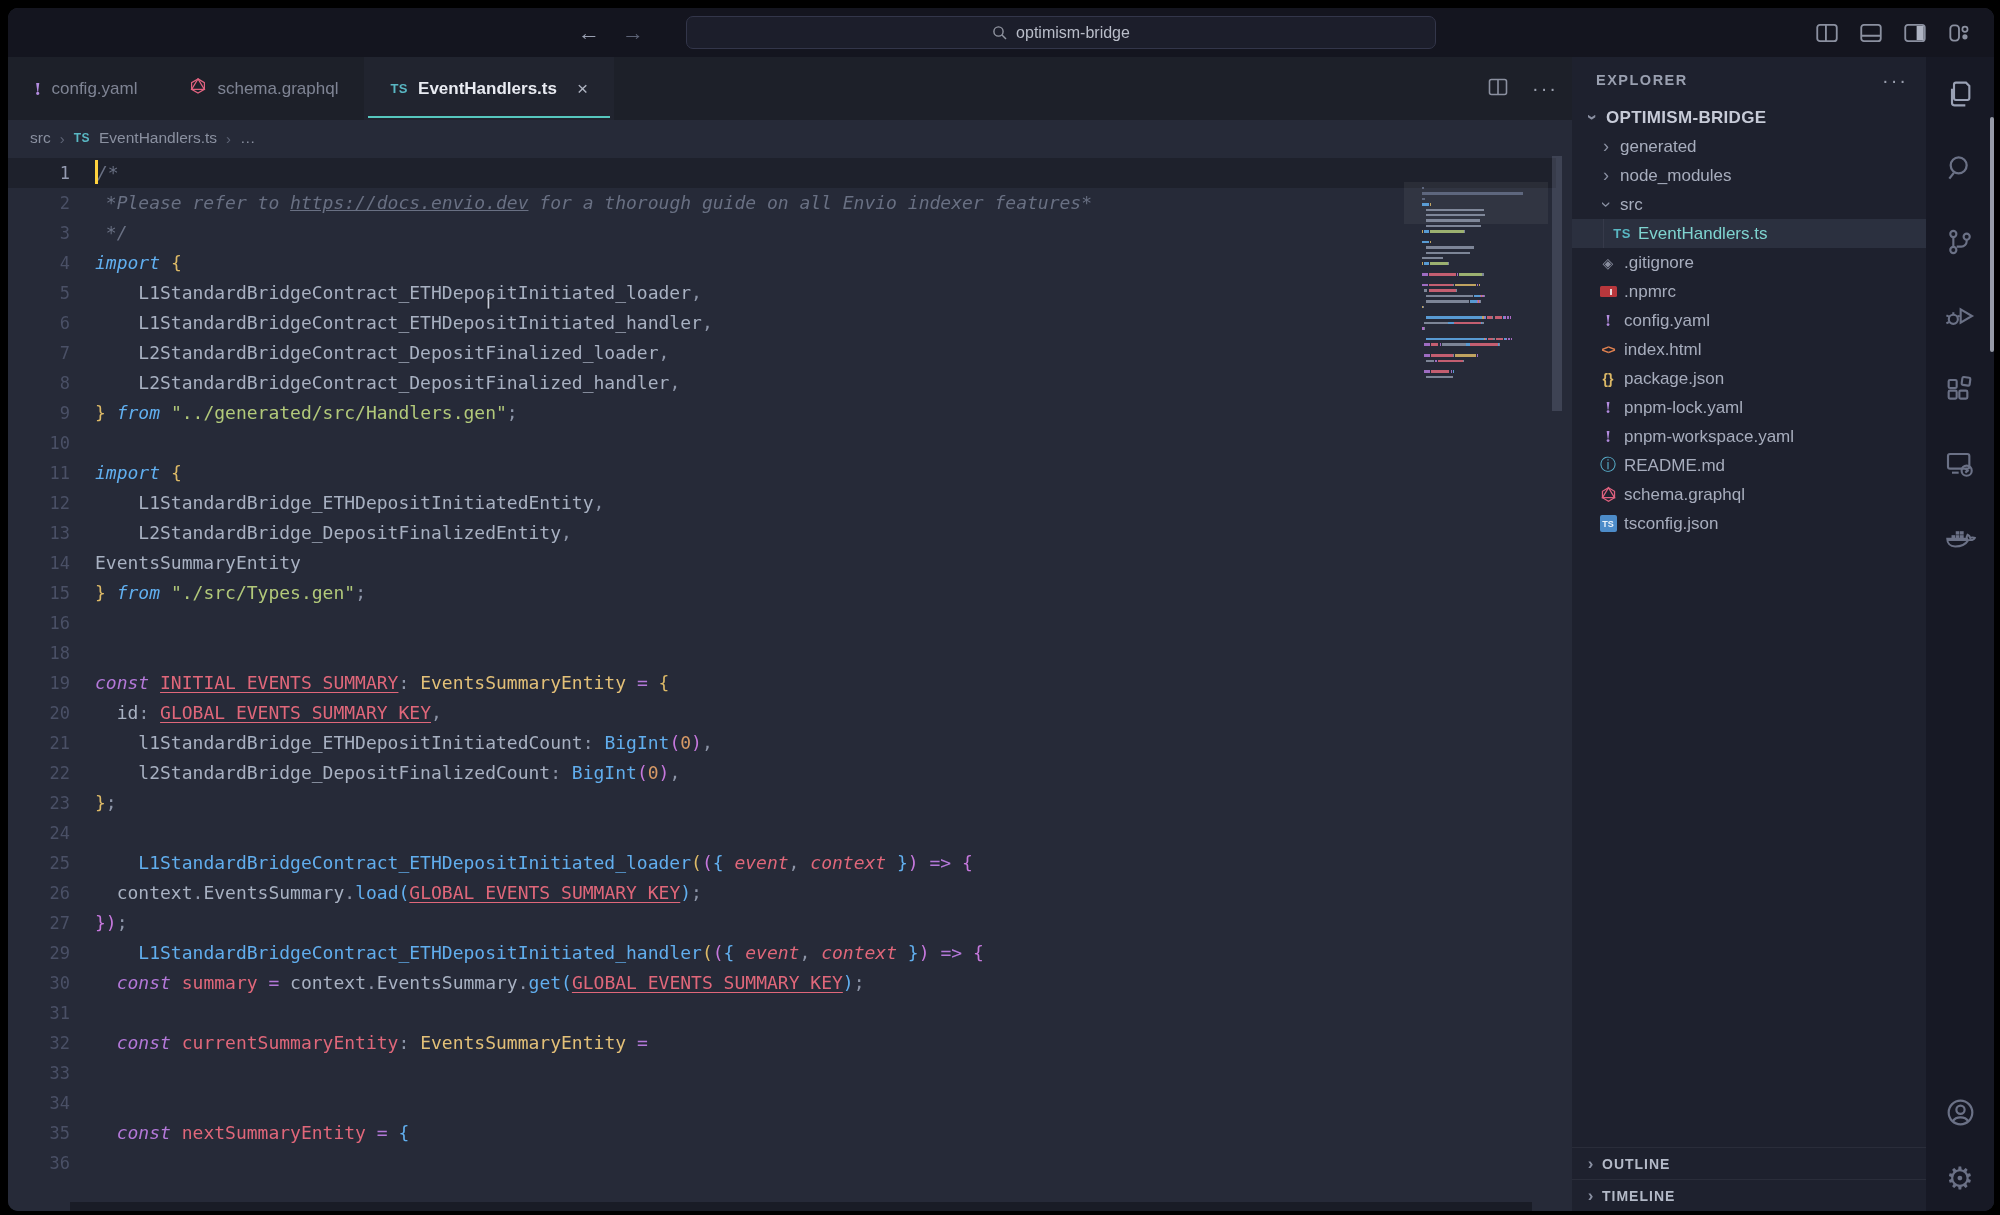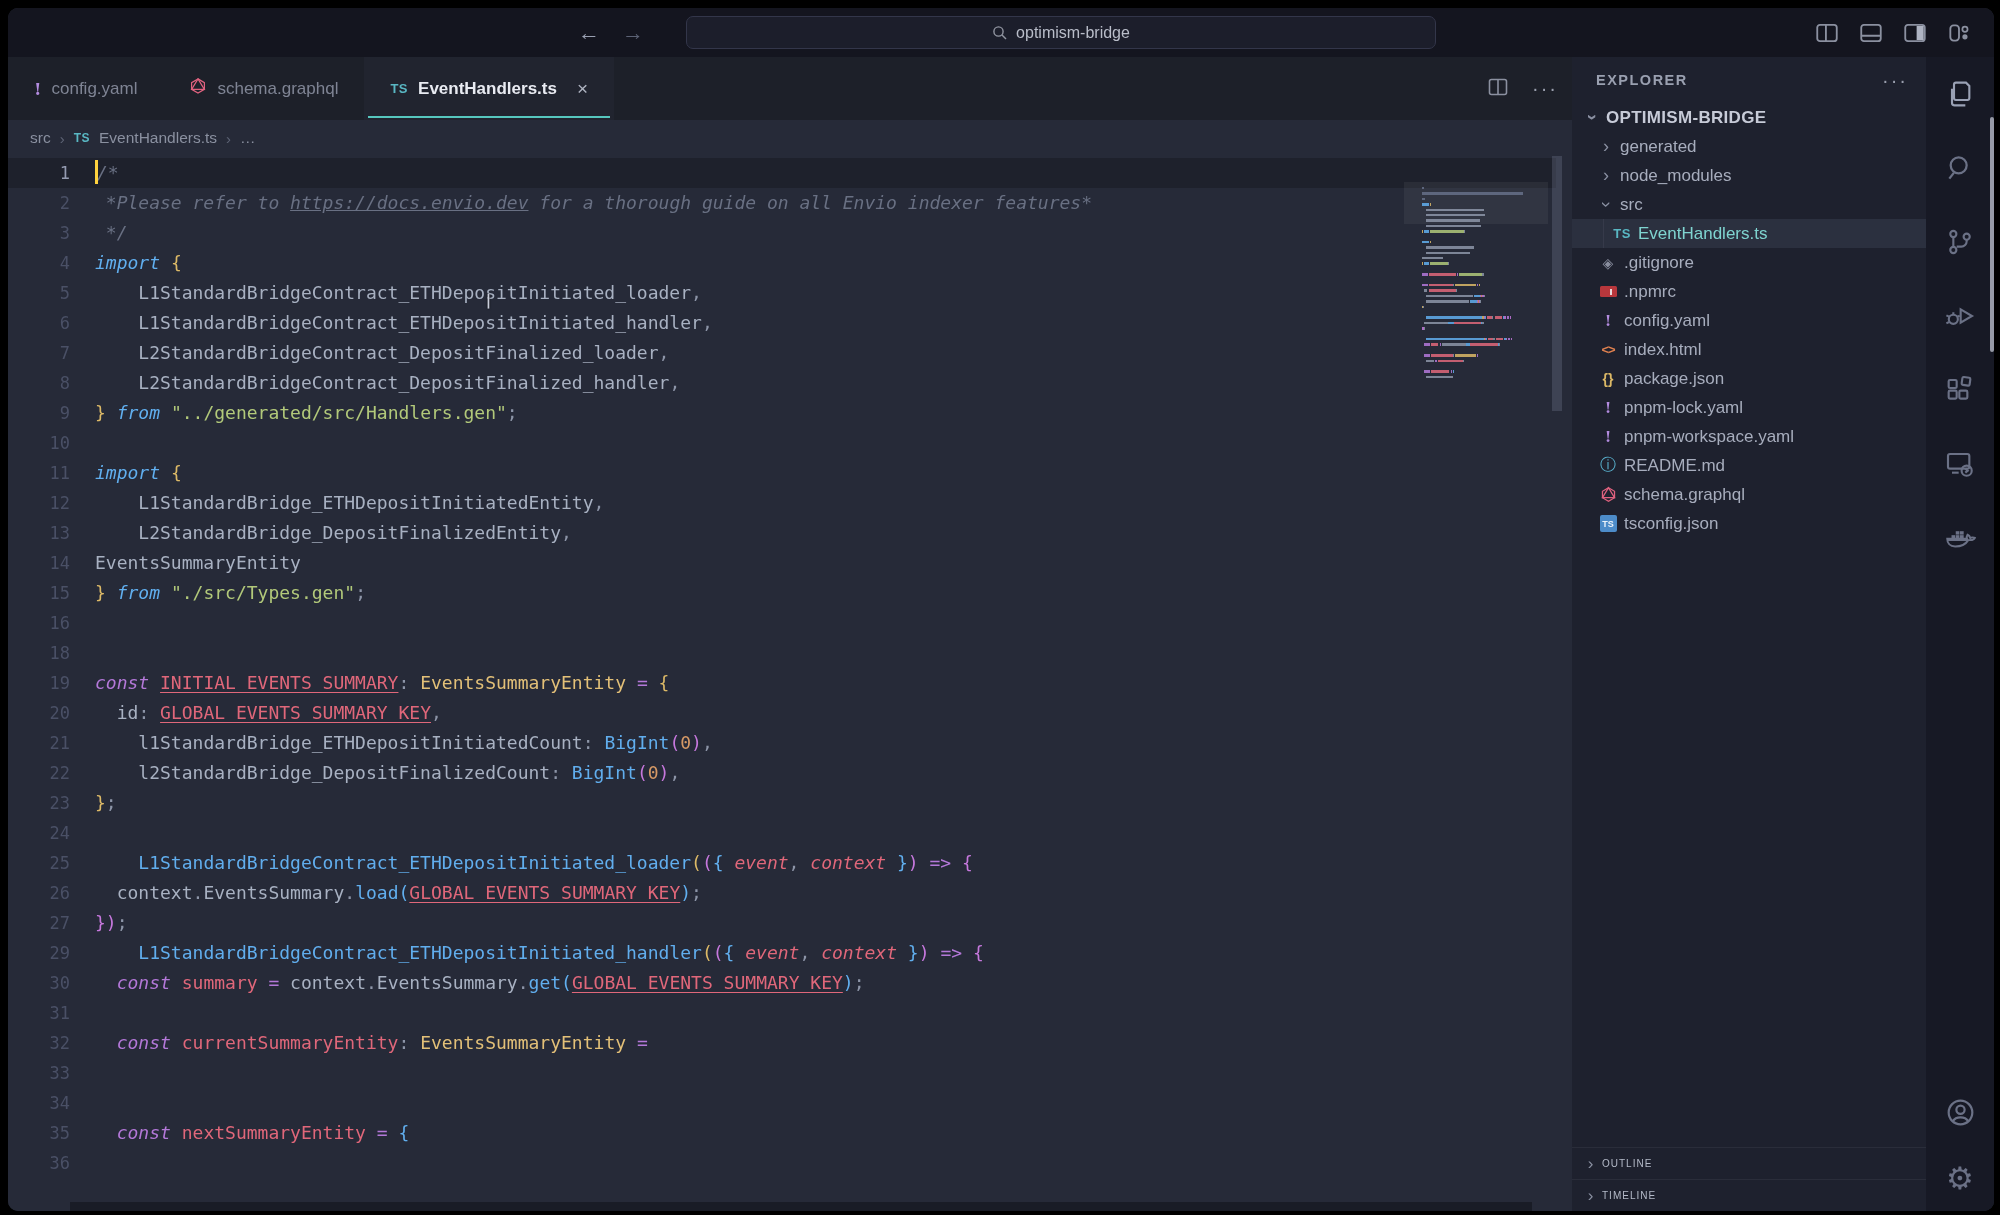--- a/index.html
+++ b/index.html
@@ -98,21 +98,21 @@
   .trow .ficon { width:24px; display:inline-flex; justify-content:center; align-items:center; font-size:15px; }
   .trow.rootrow { font-weight:bold; color:#c7cbd8; letter-spacing:.3px; }
   .guide { position:absolute; left:31px; top:0; bottom:0; width:1px; background:#363a4a; }
   .ic-exclaim { color:#b48ce0; font-weight:bold; font-family:"DejaVu Serif",serif; }
   .ic-html { color:#e0814f; font-weight:bold; font-size:13px; letter-spacing:-1px; }
   .ic-braces { color:#dcb967; font-weight:bold; font-size:14px; }
   .ic-git { color:#8a8fa0; font-size:14px; }
   .ic-info { color:#5ab3d0; font-size:16px; }
   .ic-tsblock { background:#4d8cc9; color:#eaf2fa; font-size:9px; font-weight:bold; width:17px; height:17px; border-radius:2px; display:inline-flex; align-items:center; justify-content:center; }
   .sb-sections { flex:0 0 auto; }
-  .sb-section { height:32px; display:flex; align-items:center; border-top:1px solid #2a2d3a; font-size:10px; font-weight:normal; letter-spacing:1px; color:#b4bac8; padding-left:8px; }
+  .sb-section { height:32px; display:flex; align-items:center; border-top:1px solid #2a2d3a; font-size:14px; font-weight:bold; letter-spacing:1px; color:#b4bac8; padding-left:8px; }
   .sb-section .chev { width:22px; text-align:center; font-size:17px; color:#8a90a2; }
 
   
   .activitybar { width:68px; flex:0 0 68px; background:#171925; display:flex; flex-direction:column; align-items:center; position:relative; }
   .ab-item { width:68px; height:74px; display:flex; align-items:center; justify-content:center; color:#6b7186; }
   .ab-item.active { color:#9aa1b5; }
   .ab-spacer { flex:1; }
   .ab-bottom .ab-item { height:66px; }
   .ab-indicator { position:absolute; right:0; top:60px; width:4px; height:235px; border-radius:2px; background:rgba(216,221,233,.65); }
   .gear-glyph { font-size:31px; line-height:1; }

